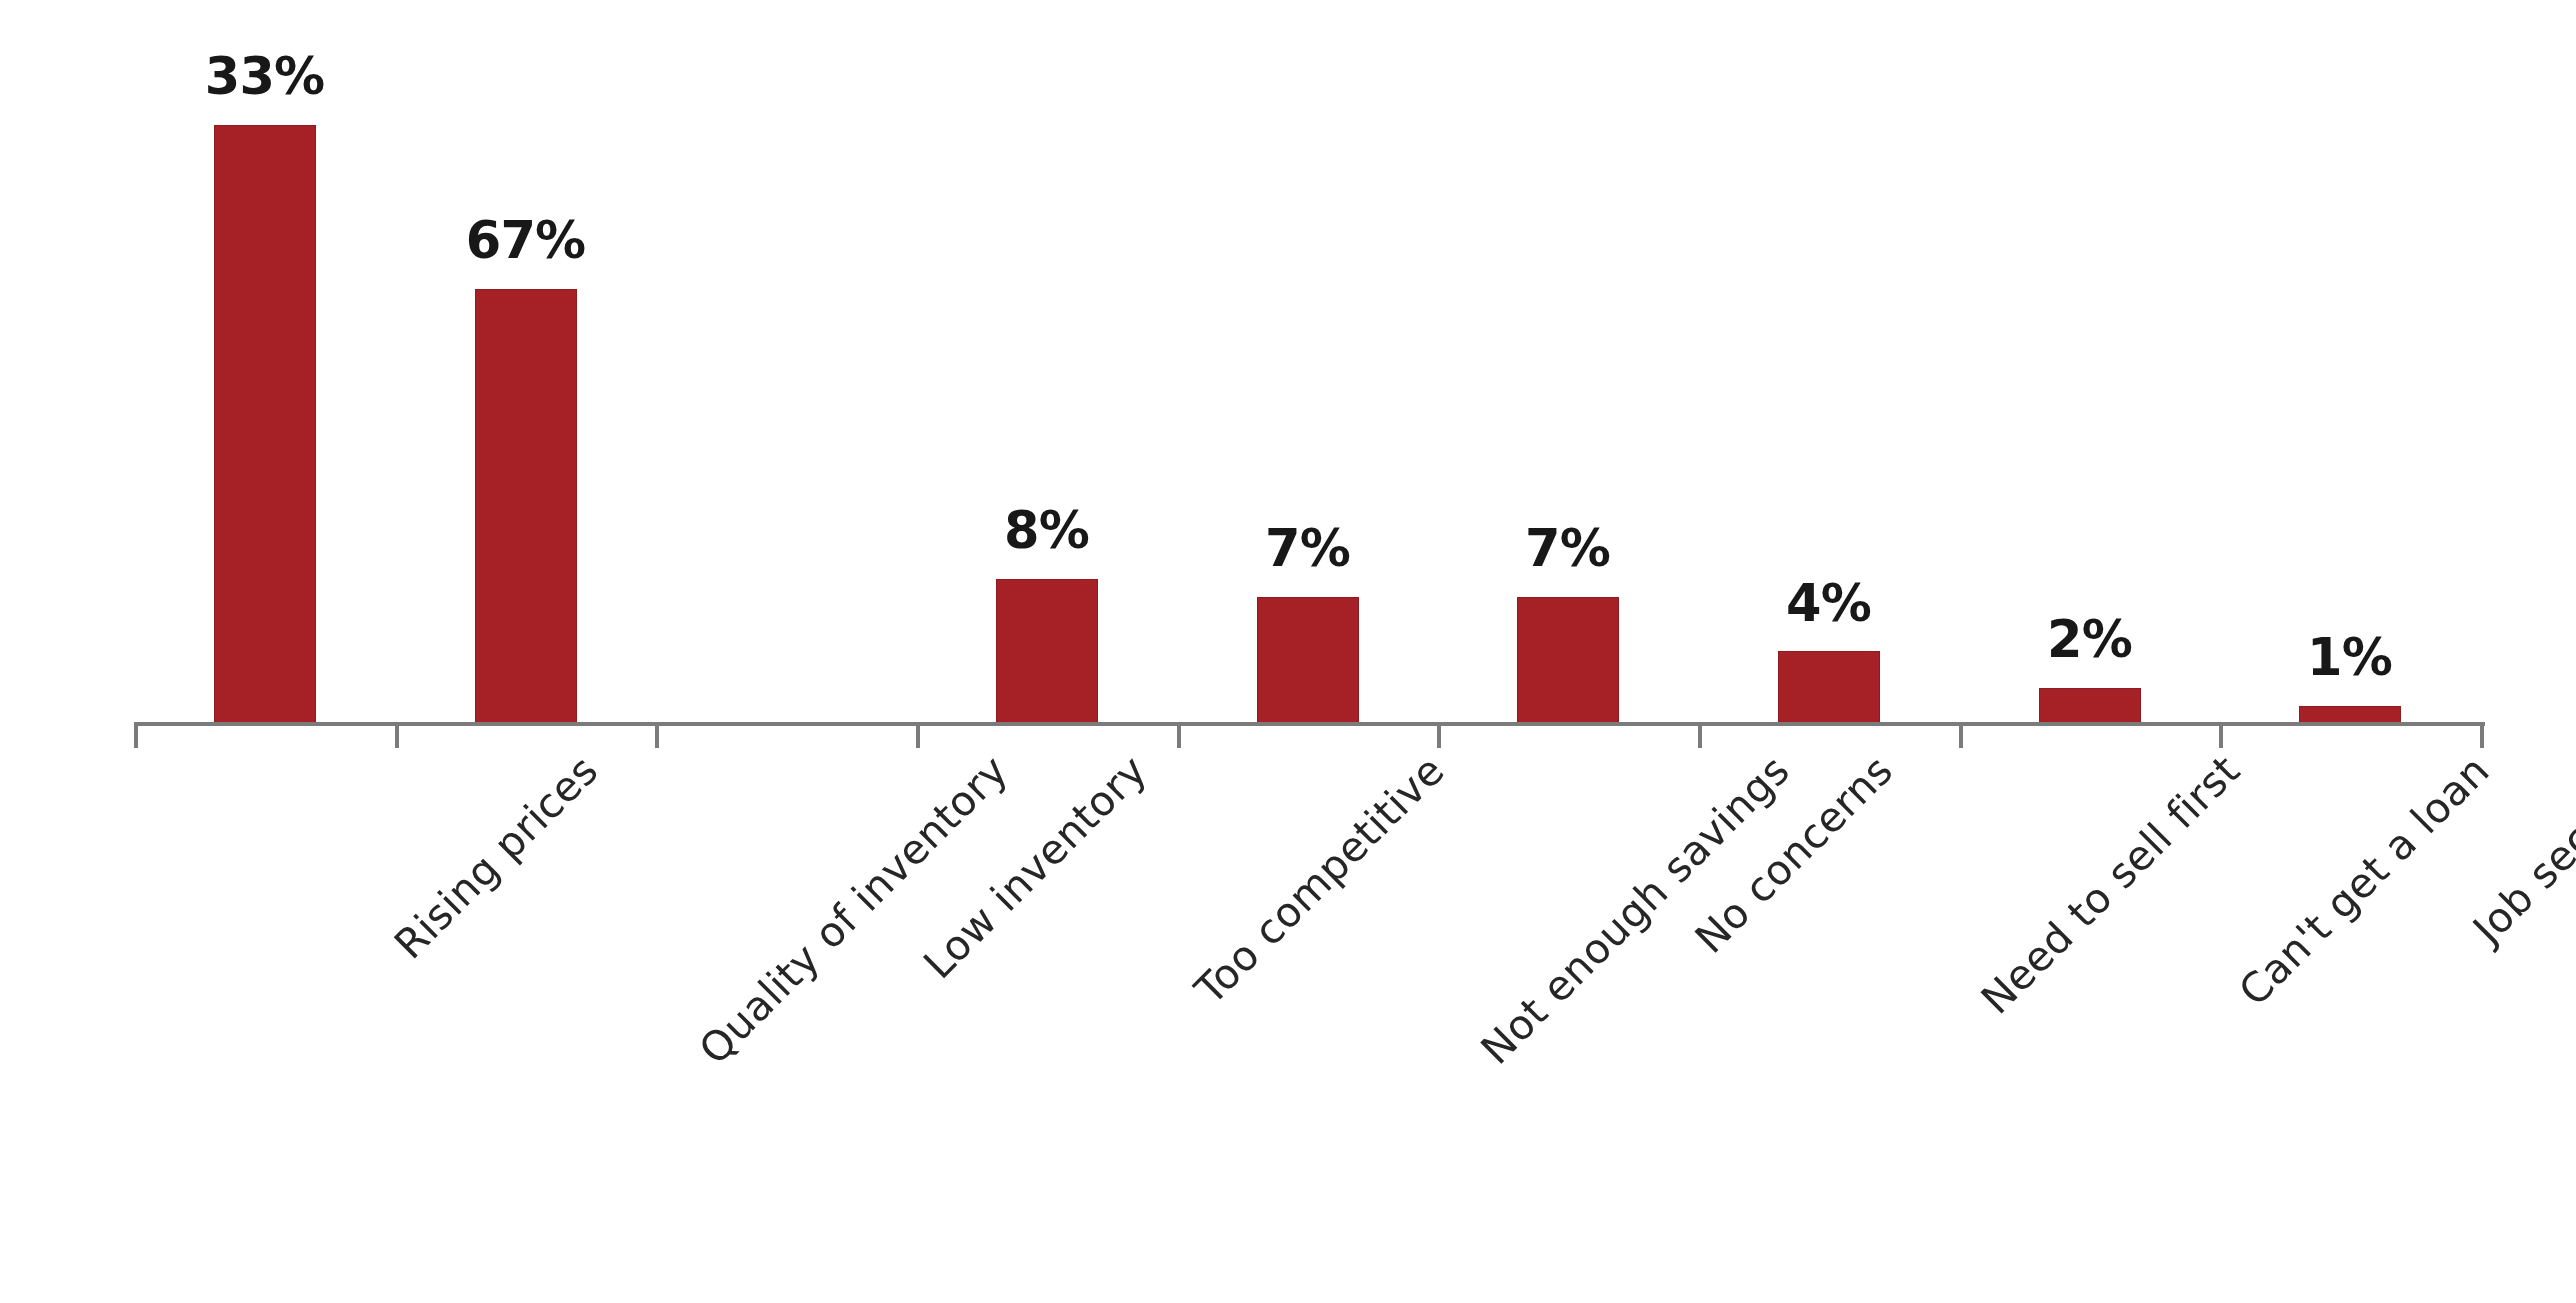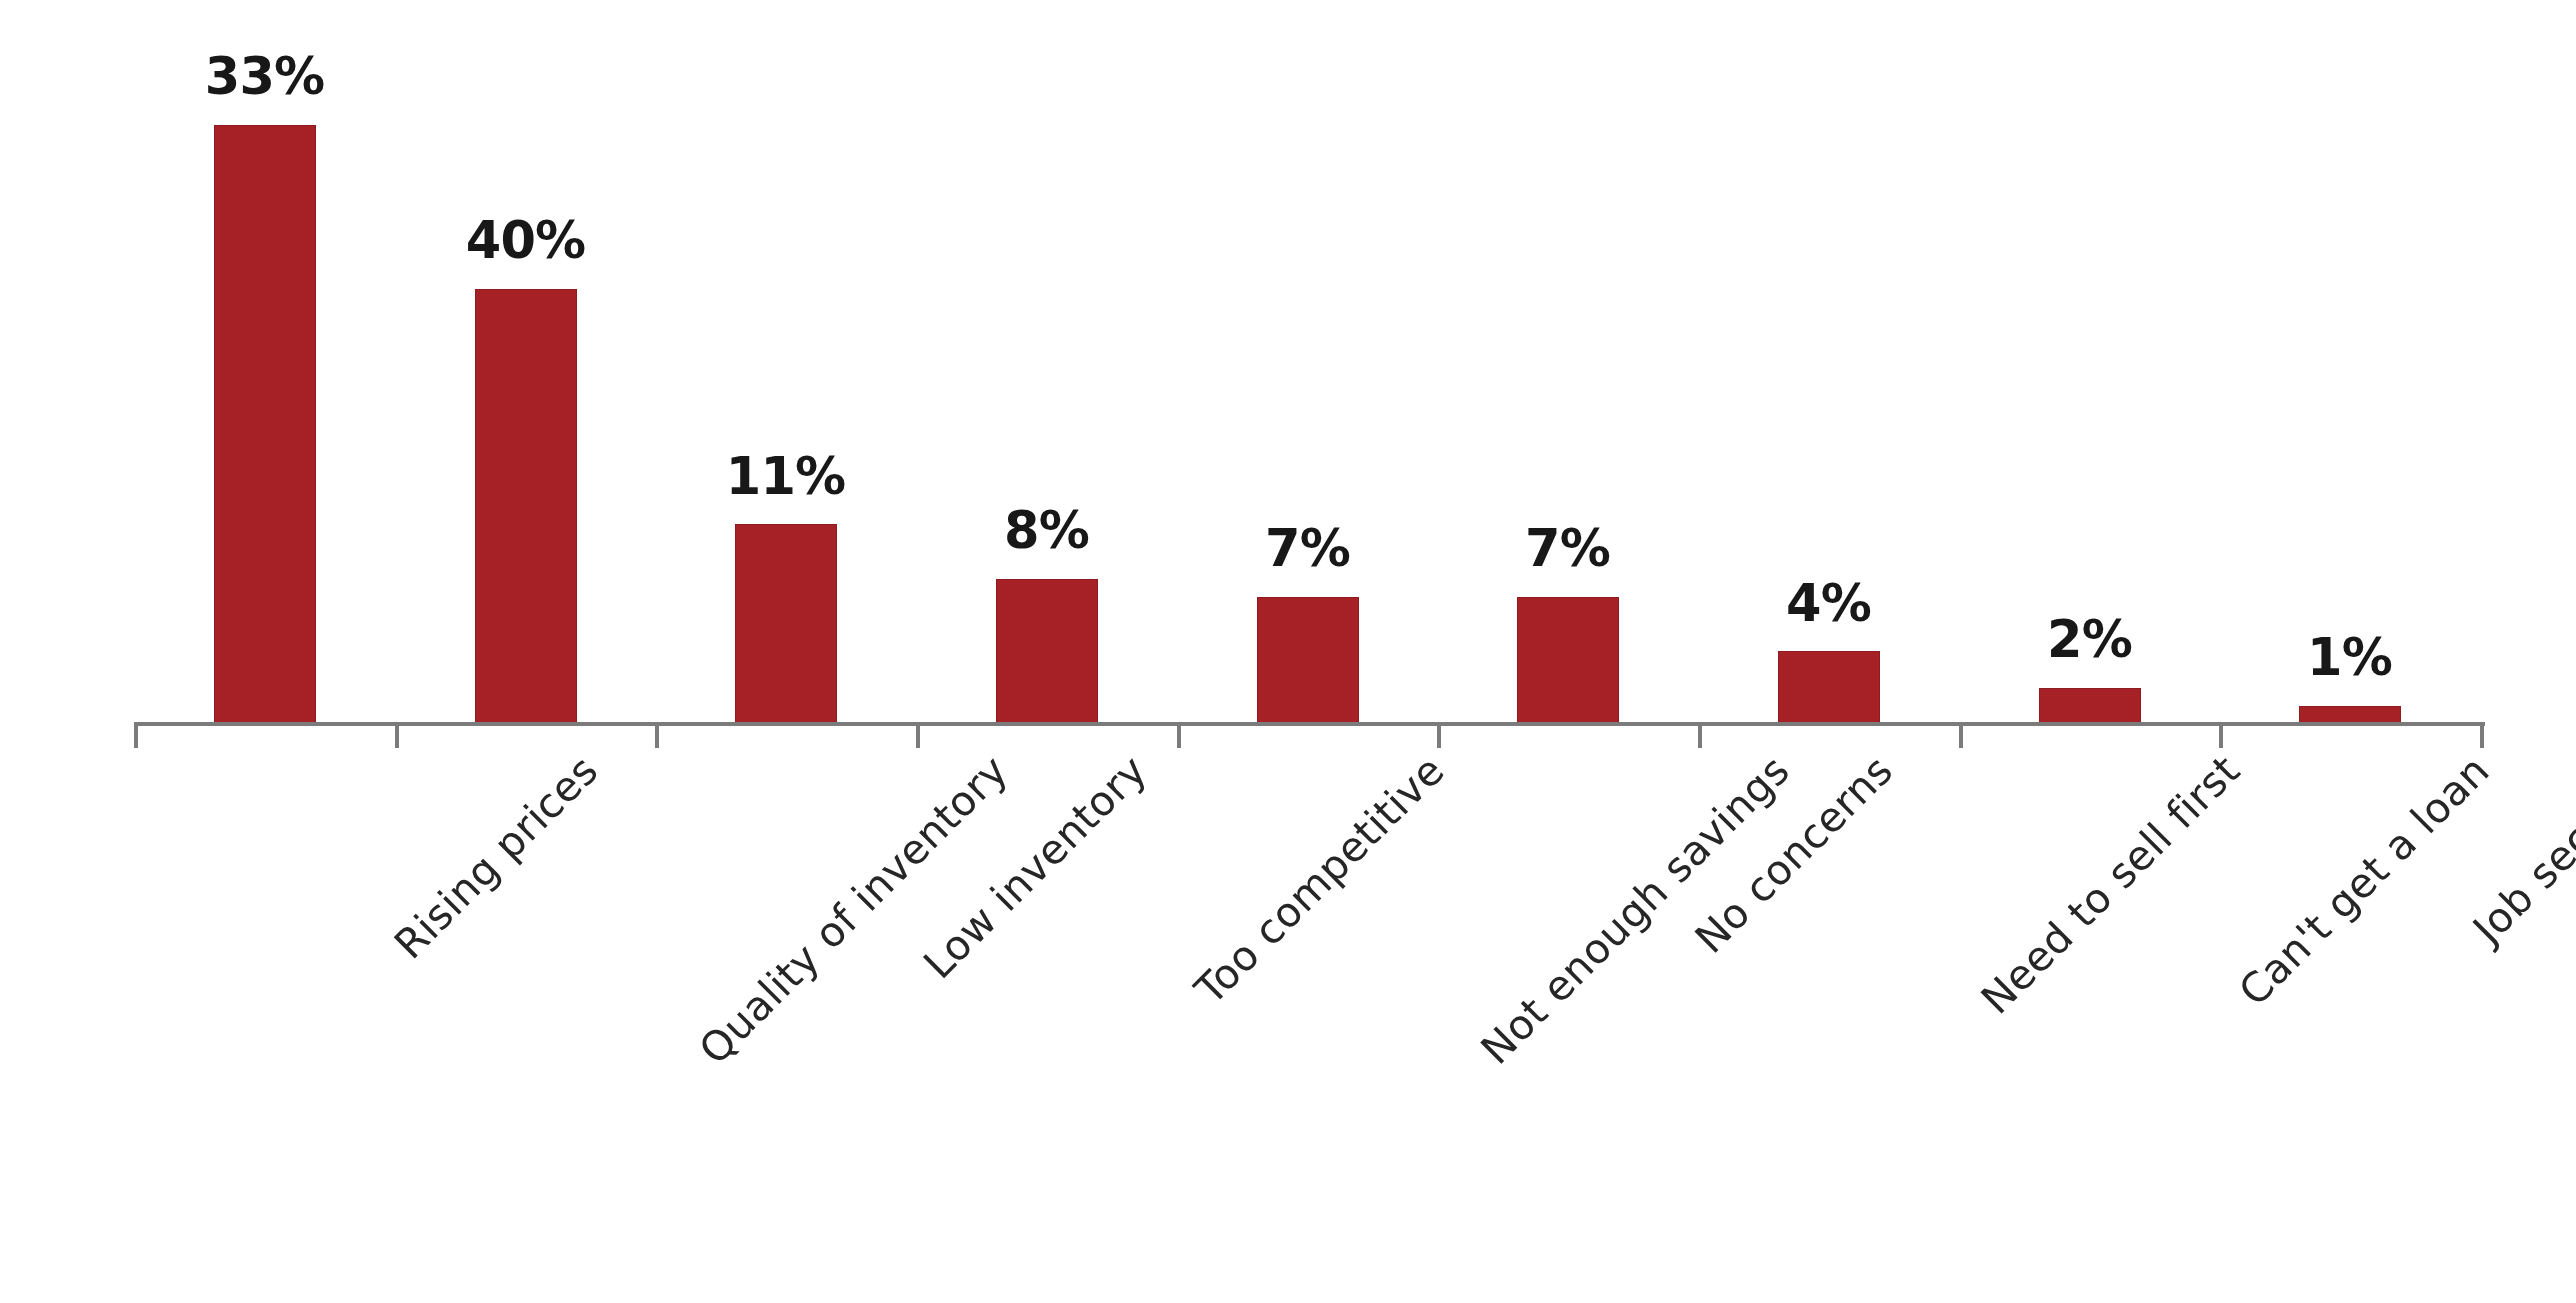--- a/index.html
+++ b/index.html
@@ -142,27 +142,21 @@
   <div id="plot-area">
       <div class="bar-slot" style="left: 134px;">
         <div class="bar-wrap">
           <div class="bar-rect" title="Rising prices 33%" style="height: 599px; width: 102px; background: rgb(165, 33, 38); border-color: rgb(142, 27, 32);"></div>
           <div class="bar-value" style="bottom: 622px; color: rgb(24, 24, 24);">33%</div>
         </div>
       </div>
       <div class="bar-slot" style="left: 395px;">
         <div class="bar-wrap">
           <div class="bar-rect" title="Quality of inventory 24%" style="height: 435px; width: 102px; background: rgb(165, 33, 38); border-color: rgb(142, 27, 32);"></div>
-          <div class="bar-value" style="bottom: 458px; color: rgb(24, 24, 24);">40%</div>
-        </div>
-      </div>
-      <div class="bar-slot" style="left: 655px;">
-        <div class="bar-wrap">
-          <div class="bar-rect" title="Low inventory 11%" style="height: 200px; width: 102px; background: rgb(165, 33, 38); border-color: rgb(142, 27, 32);"></div>
-          <div class="bar-value" style="bottom: 222px; color: rgb(24, 24, 24);">11%</div>
+          <div class="bar-value" style="bottom: 458px; color: rgb(24, 24, 24);">67%</div>
         </div>
       </div>
       <div class="bar-slot" style="left: 916px;">
         <div class="bar-wrap">
           <div class="bar-rect" title="Too competitive 8%" style="height: 145px; width: 102px; background: rgb(165, 33, 38); border-color: rgb(142, 27, 32);"></div>
           <div class="bar-value" style="bottom: 168px; color: rgb(24, 24, 24);">8%</div>
         </div>
       </div>
       <div class="bar-slot" style="left: 1177px;">
         <div class="bar-wrap">

